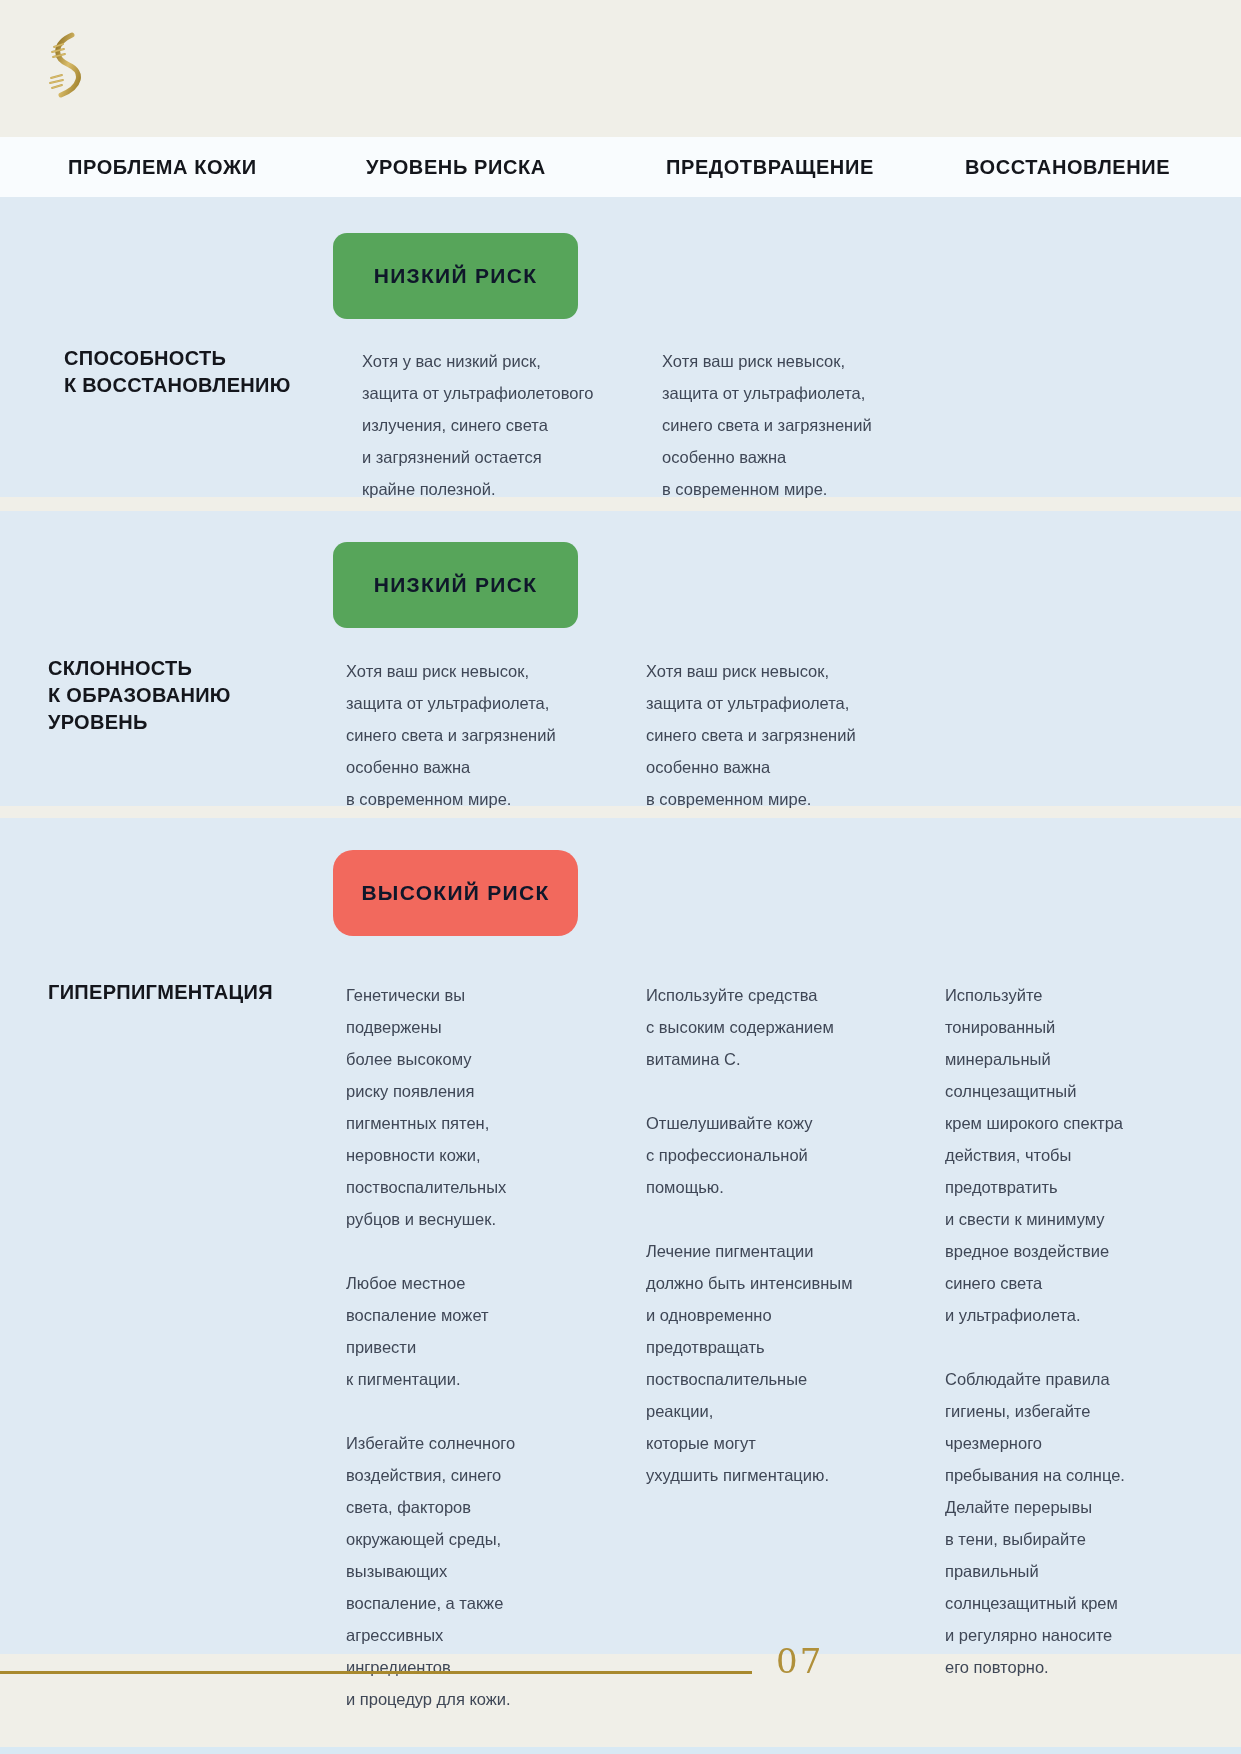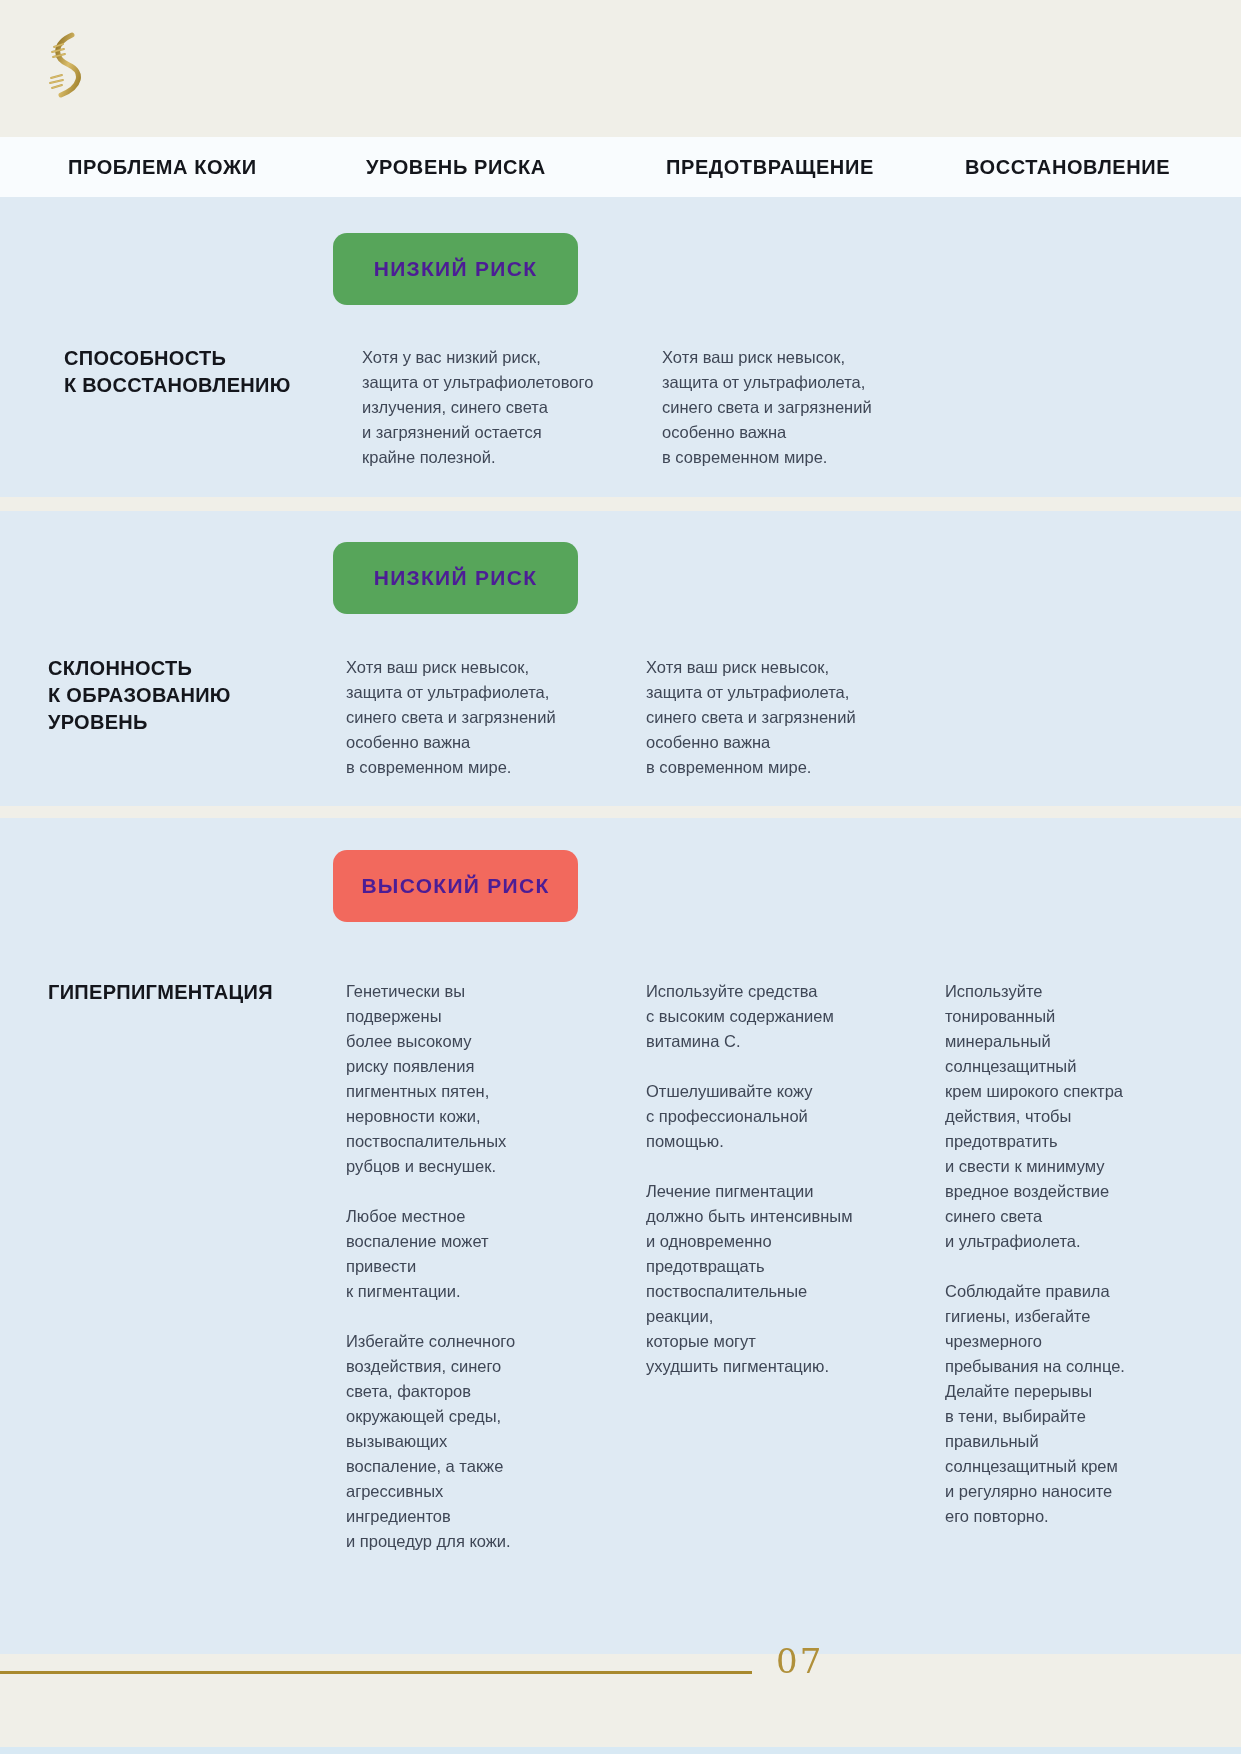--- a/index.html
+++ b/index.html
@@ -26,37 +26,37 @@
   .col3{left:646px;}
   .col4{left:945px;}
   .section{
     position:absolute;left:0;width:100%;
     background:#dfeaf3;
   }
   .sec1{top:197px;height:300px;}
   .sec2{top:511px;height:295px;}
   .sec3{top:818px;height:836px;}
   .badge{
-    position:absolute;left:333px;width:245px;height:72px;
+    position:absolute;left:333px;width:245px;height:86px;
     border-radius:14px;
     display:flex;align-items:center;justify-content:center;
-    color:#4c1d95;font-weight:bold;font-size:21px;letter-spacing:1.3px;
+    color:#0f172a;font-weight:bold;font-size:21px;letter-spacing:1.3px;
     white-space:nowrap;
   }
   .sec1 .badge{top:36px;}
   .sec2 .badge{top:31px;}
   .sec3 .badge{top:32px;}
   .problem-label{
     position:absolute;width:287px;
     font-weight:bold;font-size:20px;line-height:27px;letter-spacing:0.3px;
     color:#14161c;white-space:pre-line;
   }
   .cell-text{
     position:absolute;width:288px;
-    font-size:16.5px;line-height:25px;color:#3f4756;
+    font-size:16.5px;line-height:32px;color:#3f4756;
     white-space:pre-line;
   }
   .sec1 .problem-label,.sec1 .cell-text{top:148px;margin-left:16px;}
   .sec2 .problem-label,.sec2 .cell-text{top:144px;}
   .sec3 .problem-label,.sec3 .cell-text{top:161px;}
   .footer-rule{
     position:absolute;left:0;top:1671px;width:752px;height:3px;
     background:#a8892e;
   }
   .page-number{
@@ -129,21 +129,21 @@
 в современном мире.</div>
     <div class="cell-text col3">Хотя ваш риск невысок,
 защита от ультрафиолета,
 синего света и загрязнений
 особенно важна
 в современном мире.</div>
     <div class="cell-text col4"></div>
   </div>
 
   <div class="section sec3">
-    <div class="badge" style="background: rgb(242, 105, 93);">ВЫСОКИЙ РИСК</div>
+    <div class="badge" style="background: rgb(242, 105, 93); border-radius: 20px;">ВЫСОКИЙ РИСК</div>
     <div class="problem-label col1">ГИПЕРПИГМЕНТАЦИЯ</div>
     <div class="cell-text col2">Генетически вы
 подвержены
 более высокому
 риску появления
 пигментных пятен,
 неровности кожи,
 поствоспалительных
 рубцов и веснушек.
 

